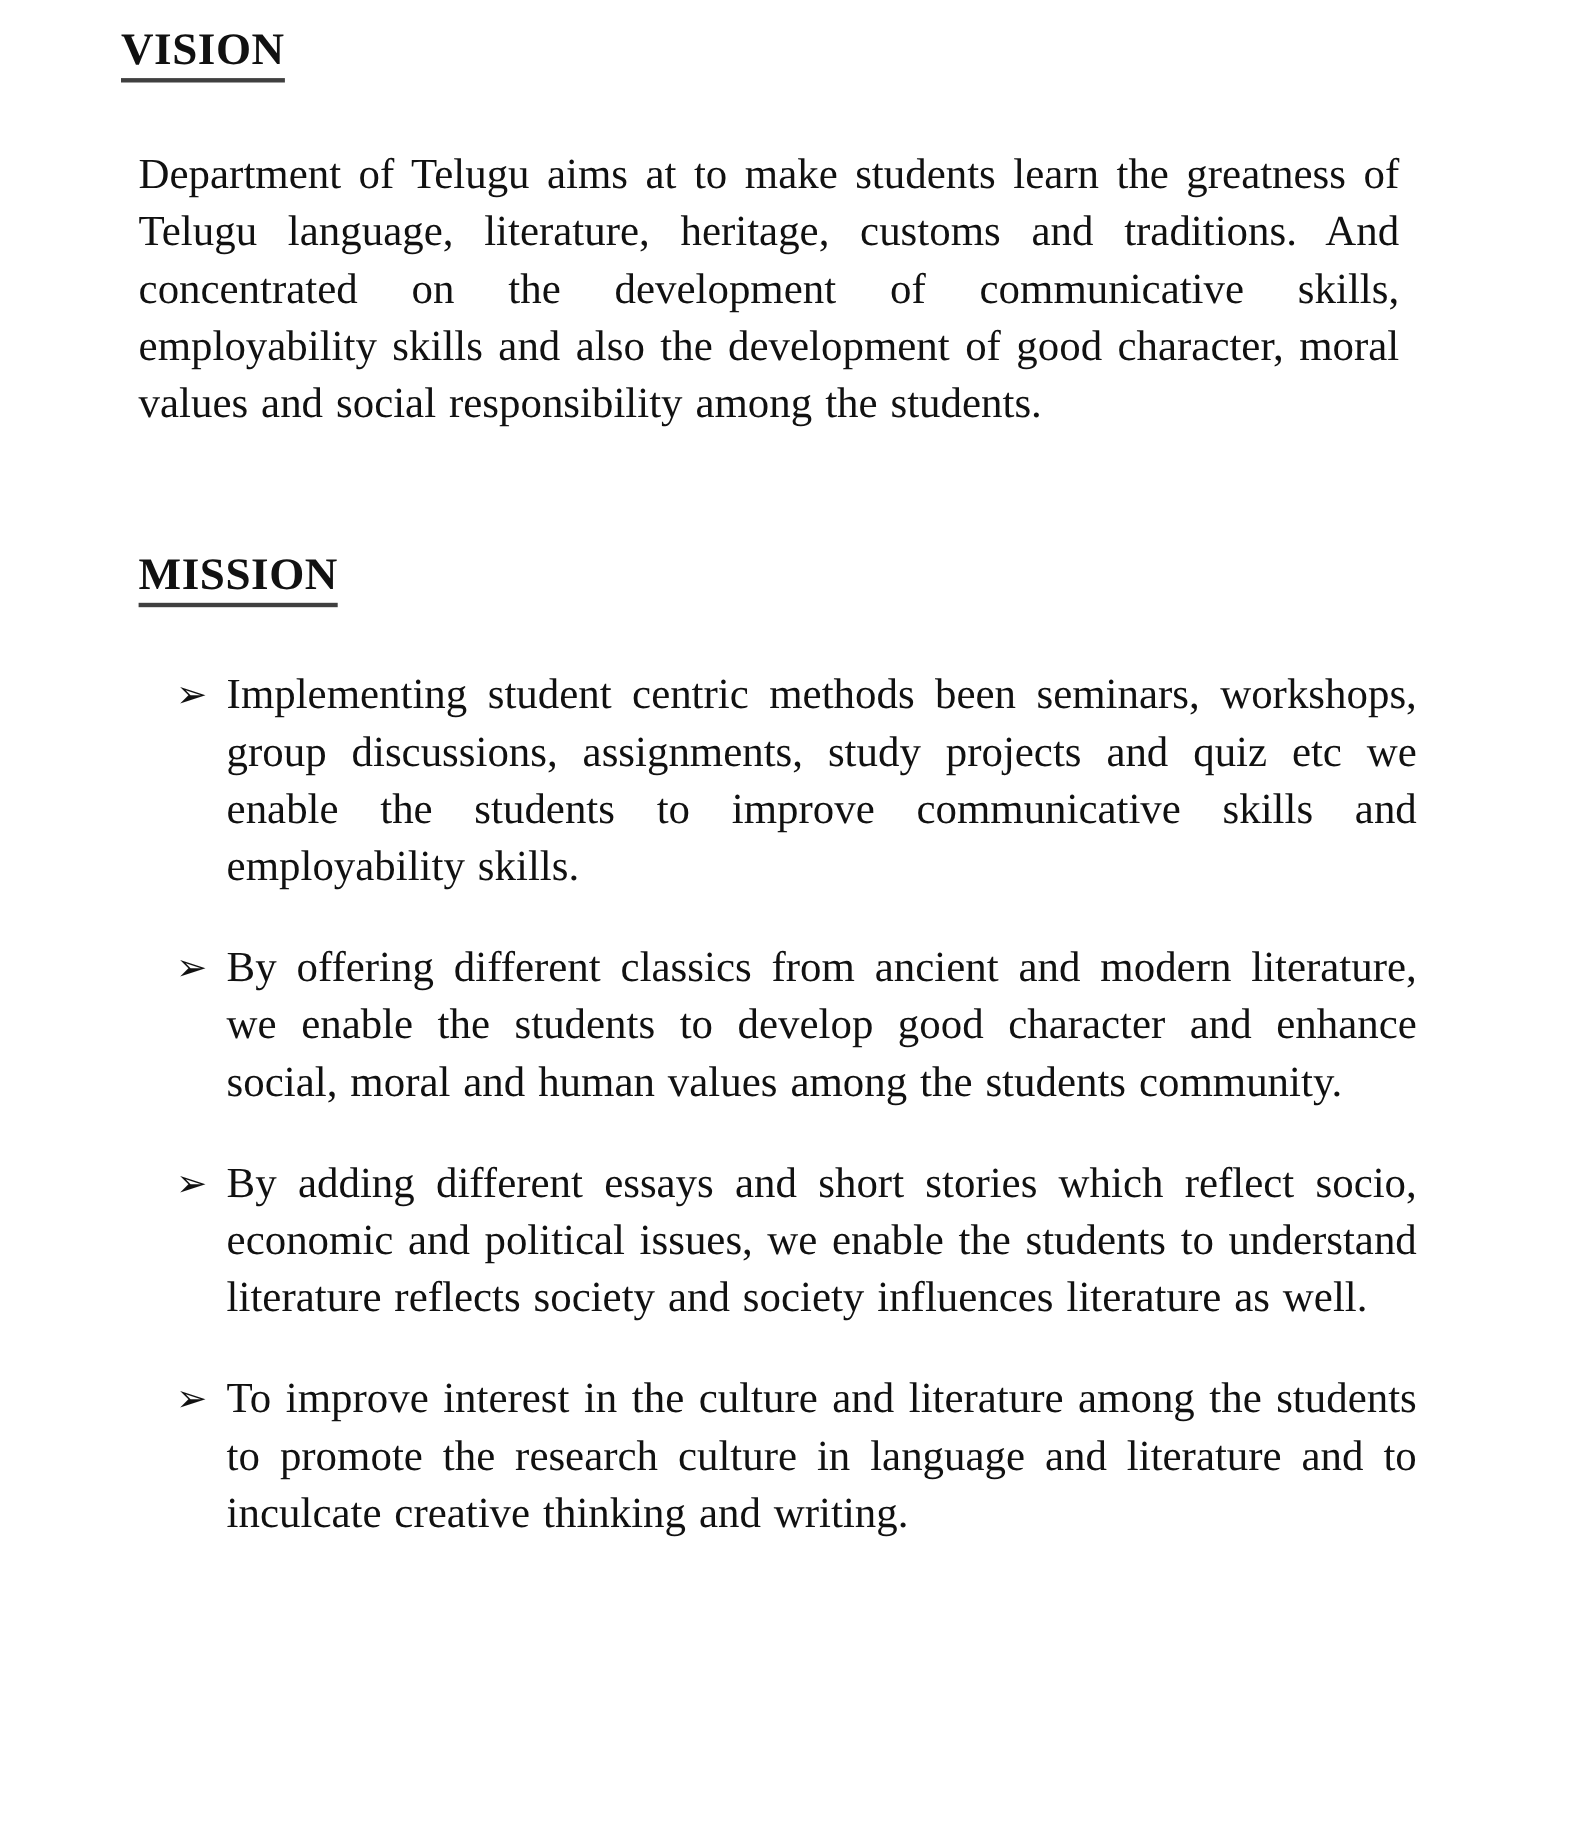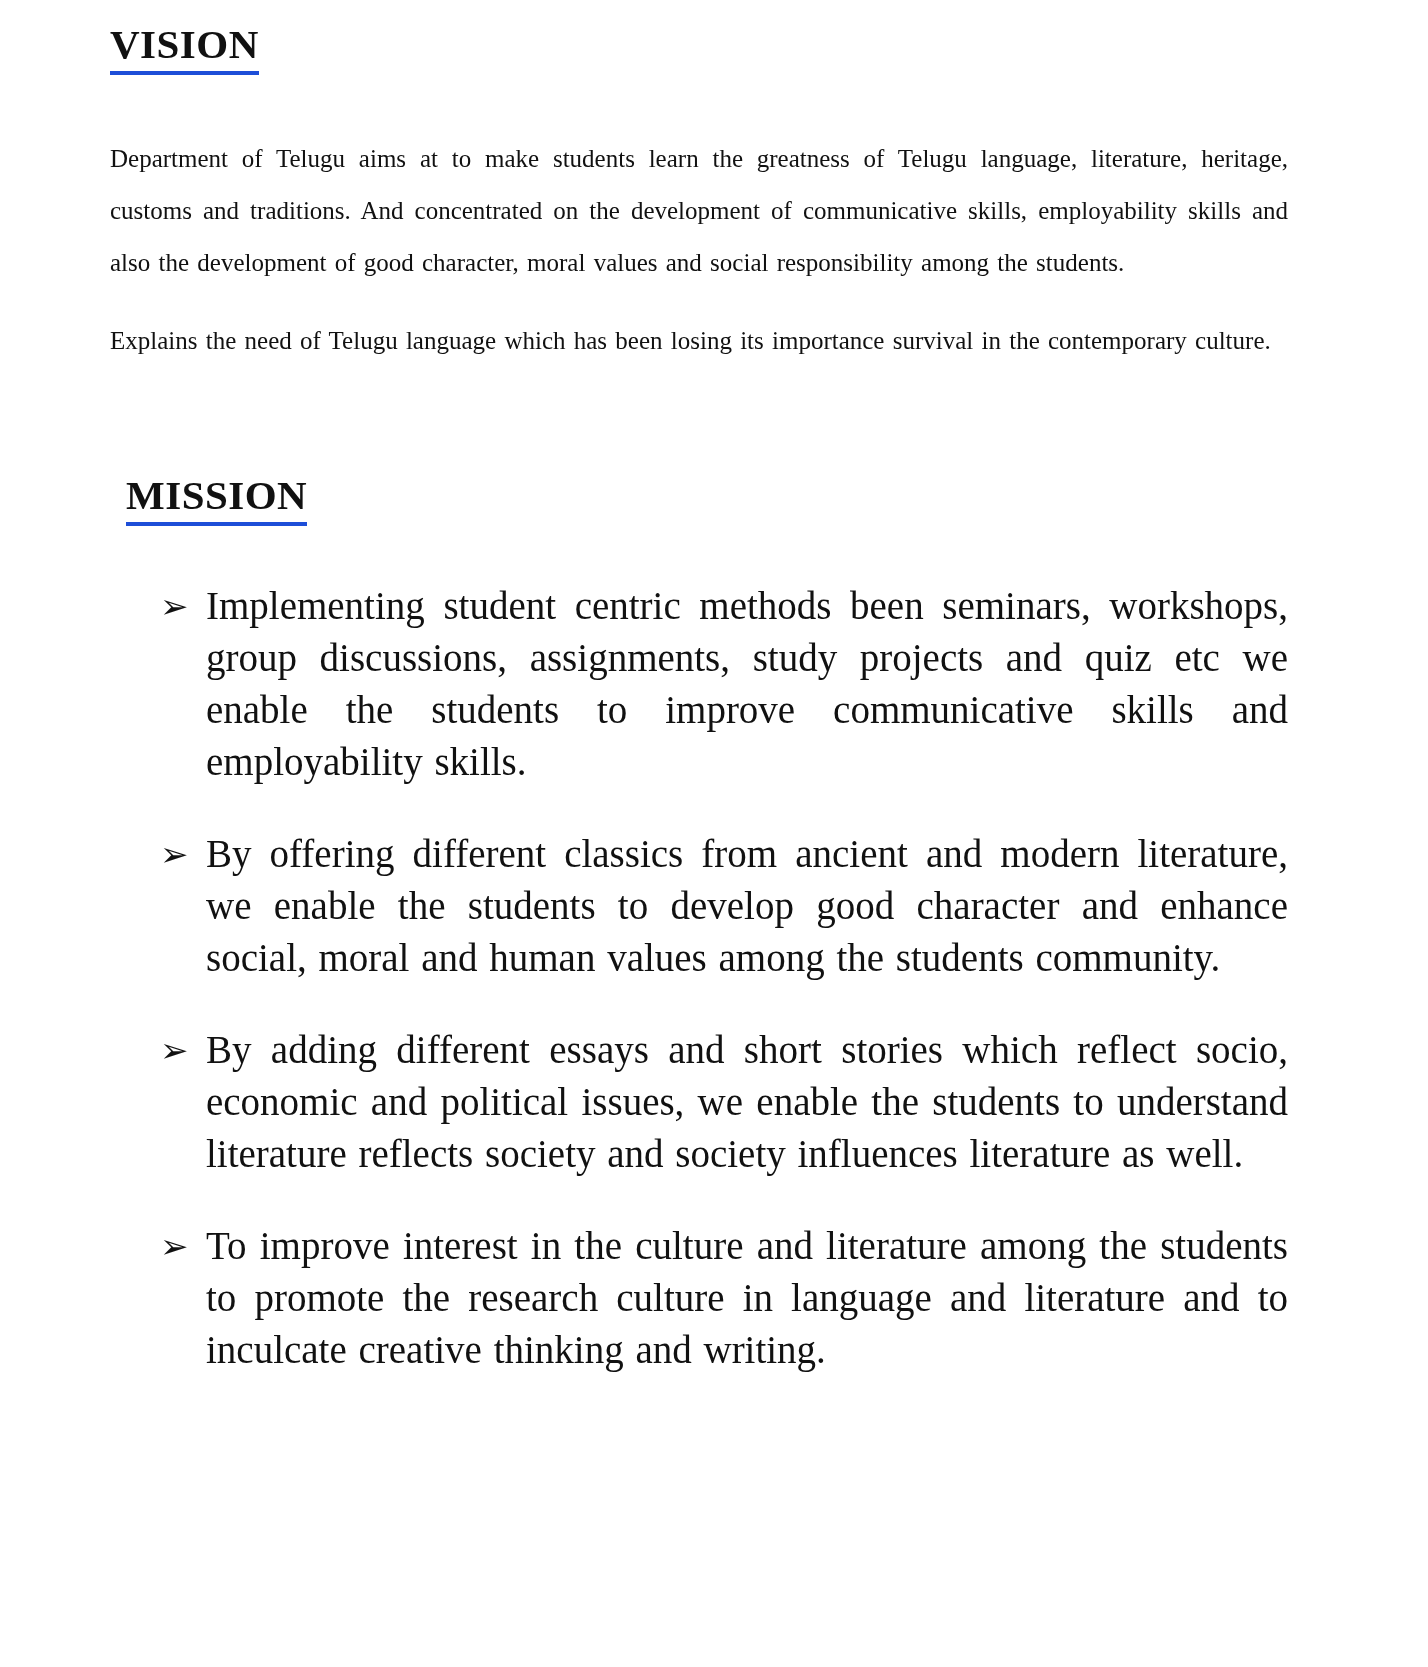--- a/index.html
+++ b/index.html
@@ -20,30 +20,30 @@
   }
   .heading {
     margin: 0;
     font-size: 41px;
     font-weight: bold;
     letter-spacing: 0.5px;
     line-height: 1.12;
   }
   .heading .hd-text {
     display: inline-block;
-    border-bottom: 4px solid #1d4ed8;
+    border-bottom: 4px solid #404040;
     padding-bottom: 3px;
   }
   .heading.mission {
     margin-top: 106px;
     margin-left: 16px;
   }
   .para {
-    margin: 0;
-    font-size: 25px;
+    margin: 16px;
+    font-size: 39px;
     line-height: 52px;
     text-align: justify;
     word-spacing: 2px;
   }
   .para.first {
     margin-top: 58px;
   }
   .para.second {
     margin-top: 26px;
   }
@@ -79,21 +79,20 @@
 <body>
 
 <div class="page">
 
   <h1 class="heading vision">
     <span class="hd-text">VISION</span>
   </h1>
 
   <p class="para first">Department of Telugu aims at to make students learn the greatness of Telugu language, literature, heritage, customs and traditions. And concentrated on the development of communicative skills, employability skills and also the development of good character, moral values and social responsibility among the students.</p>
 
-  <p class="para second">Explains the need of Telugu language which has been losing its importance survival in the contemporary culture.</p>
 
   <h1 class="heading mission">
     <span class="hd-text">MISSION</span>
   </h1>
 
   <ul class="bullets">
     <li class="bullet">
       <span class="marker">➢</span>
       <span class="bullet-text">Implementing student centric methods been seminars, workshops, group discussions, assignments, study projects and quiz etc we enable the students to improve communicative skills and employability skills.</span>
     </li>

